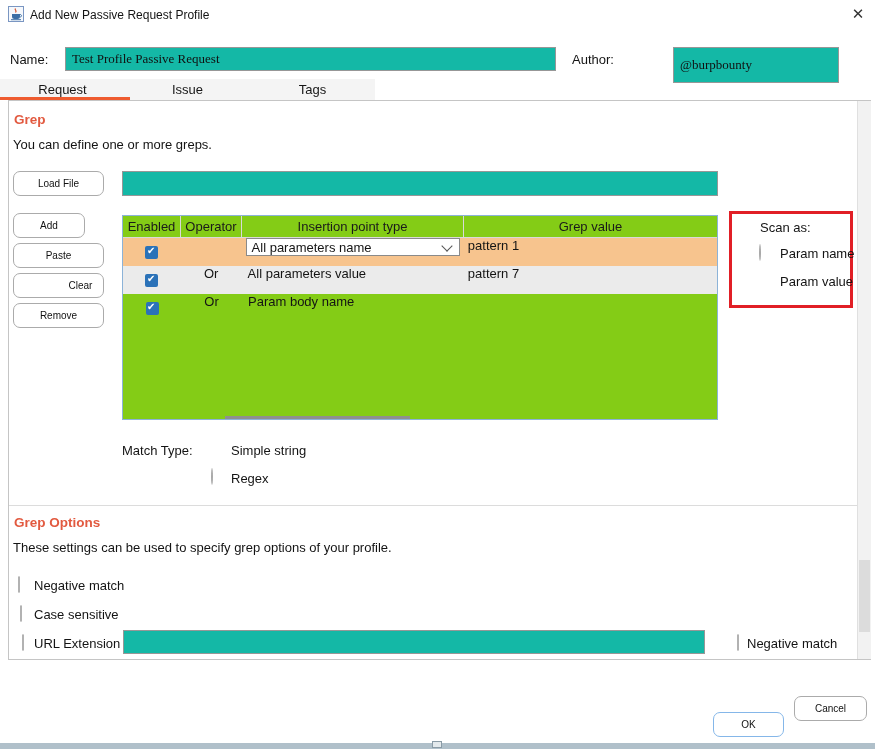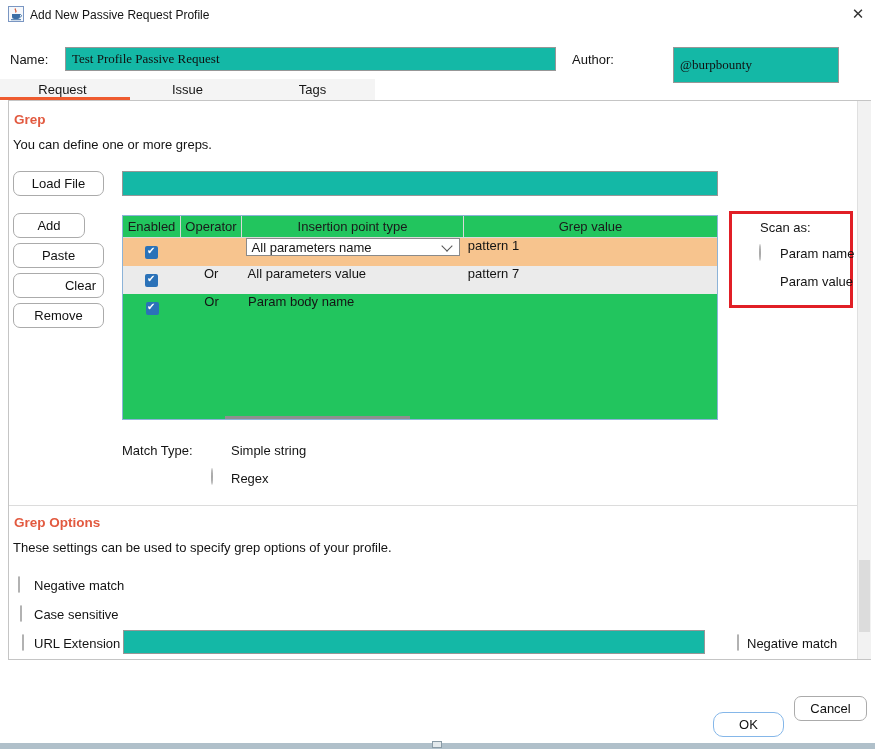--- a/index.html
+++ b/index.html
@@ -16,22 +16,22 @@
   .close-btn { left:846px; top:3px; width:24px; height:22px; display:flex;
     align-items:center; justify-content:center; font-size:15px; color:#333; cursor:default; }
 
   
   .tf { box-sizing:border-box; border:1px solid #979797; background:#14b8a6;
     font-family:Liberation Serif, serif; font-size:13px; padding:0 6px; outline:none; color:#111; }
 
   
   .btn { box-sizing:border-box; border:1px solid #ababab; border-radius:7px;
     background:#fff; display:flex; align-items:center; justify-content:center;
-    font-size:13px; color:#111; cursor:default; }
-  .btn.primary { border-color:#85b7e9;border-radius:10px; }
+    font-size:10px; color:#111; cursor:default; }
+  .btn.primary { border-color:#85b7e9; }
 
   
   .tabstrip { left:0; top:79px; width:375px; height:21px; background:#f4f4f4;
     display:flex; }
   .tab { flex:1; display:flex; align-items:center; justify-content:center;
     font-size:13px; color:#161616; }
   .tab-underline { left:0; top:97px; width:130px; height:3px; }
 
   
   .panel { left:8px; top:100px; width:863px; height:560px;
@@ -40,21 +40,21 @@
   .divider { left:9px; top:505px; width:848px; height:1px; background:#dcdcdc; }
 
   
   .vscroll { left:857px; top:101px; width:14px; height:558px; background:#f2f2f2;
     border-left:1px solid #e0e0e0; box-sizing:border-box; }
   .vthumb { left:859px; top:560px; width:11px; height:72px; background:#dcdcdc; }
   .hthumb { left:225px; top:416px; width:185px; height:3px; background:#8f8f8f; }
 
   
   .gtable { left:122px; top:215px; width:596px; height:205px; box-sizing:border-box;
-    border:1px solid #8cb3d8; background:#22c55e; }
+    border:1px solid #8cb3d8; background:#84cc16; }
   .thead { display:flex; height:22px; border-bottom:1px solid #d9d9d9; box-sizing:border-box; }
   .hc { display:flex; align-items:center; justify-content:center; font-size:13px; color:#1a1a1a;
     border-right:1px solid #d9d9d9; box-sizing:border-box; }
   .hc:last-child { border-right:none; }
   .trow { display:flex; height:28px; box-sizing:border-box; }
   .trow.stripe { background:#ebebeb; }
   .trow.selected { background:#f7c48e; }
   .tc { box-sizing:border-box; overflow:hidden; white-space:nowrap; }
   .c1 { width:58px; display:flex; align-items:center; justify-content:center; }
   .c2 { width:61px; text-align:center; }

